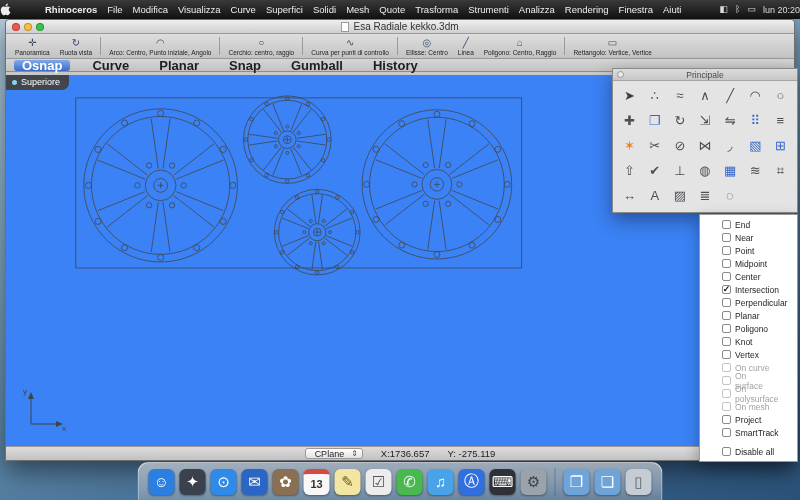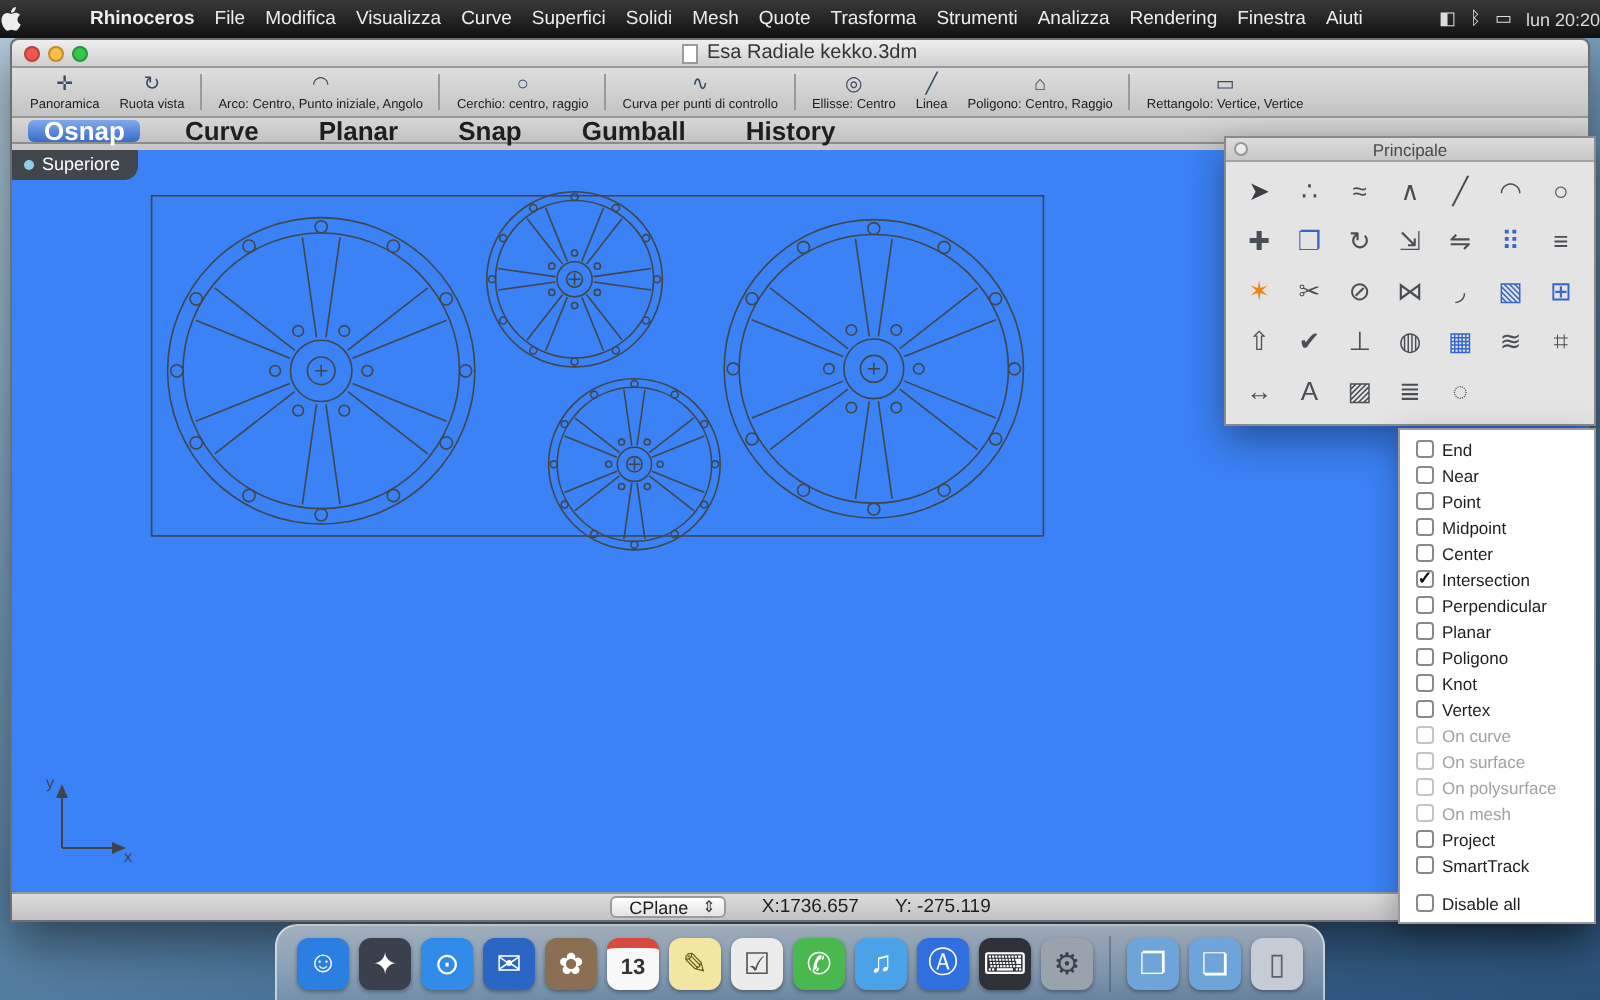--- a/index.html
+++ b/index.html
@@ -68,21 +68,21 @@
     font-size:8.5px;color:#4a4a4a;display:flex;align-items:center;justify-content:center;position:relative;}
   .pal-close{position:absolute;left:4px;top:2px;width:7px;height:7px;border-radius:50%;
     border:1px solid #969696;background:#eaeaea;cursor:default;}
   .palette-grid{display:grid;grid-template-columns:repeat(7,1fr);padding:3px 4px 5px;row-gap:2px;}
   .pal-tool{height:23px;display:flex;align-items:center;justify-content:center;font-size:13px;
     color:#4a4f55;cursor:default;}
 
   
   .osnap-panel{position:absolute;left:699px;top:214px;width:99px;z-index:5;background:#ffffff;
     border:1px solid #9a9a9a;box-shadow:0 5px 14px rgba(0,0,0,.3);padding:3px 0 3px;}
-  .osnap-row{display:flex;align-items:center;gap:4px;padding:0 8px;height:13px;font-size:8.5px;color:#1e1e1e;cursor:default;}
+  .osnap-row{display:flex;align-items:center;gap:4px;padding:0 22px;height:13px;font-size:8.5px;color:#1e1e1e;cursor:default;}
   .osnap-row.disabled{color:#a2a2a2;}
   .checkbox{width:9px;height:9px;flex:0 0 9px;border:1px solid #8a8a8a;border-radius:2px;background:#fff;
     display:flex;align-items:center;justify-content:center;font-size:9px;line-height:9px;color:#111;font-weight:bold;}
   .osnap-row.disabled .checkbox{border-color:#c4c4c4;}
   .osnap-footer-gap{height:6px;}
 
   
   .dock{position:absolute;left:50%;transform:translateX(-50%);bottom:0;height:38px;z-index:6;
     background:linear-gradient(rgba(238,242,248,.6),rgba(170,180,192,.45));
     border:1px solid rgba(255,255,255,.55);border-bottom:none;border-radius:11px 11px 0 0;

